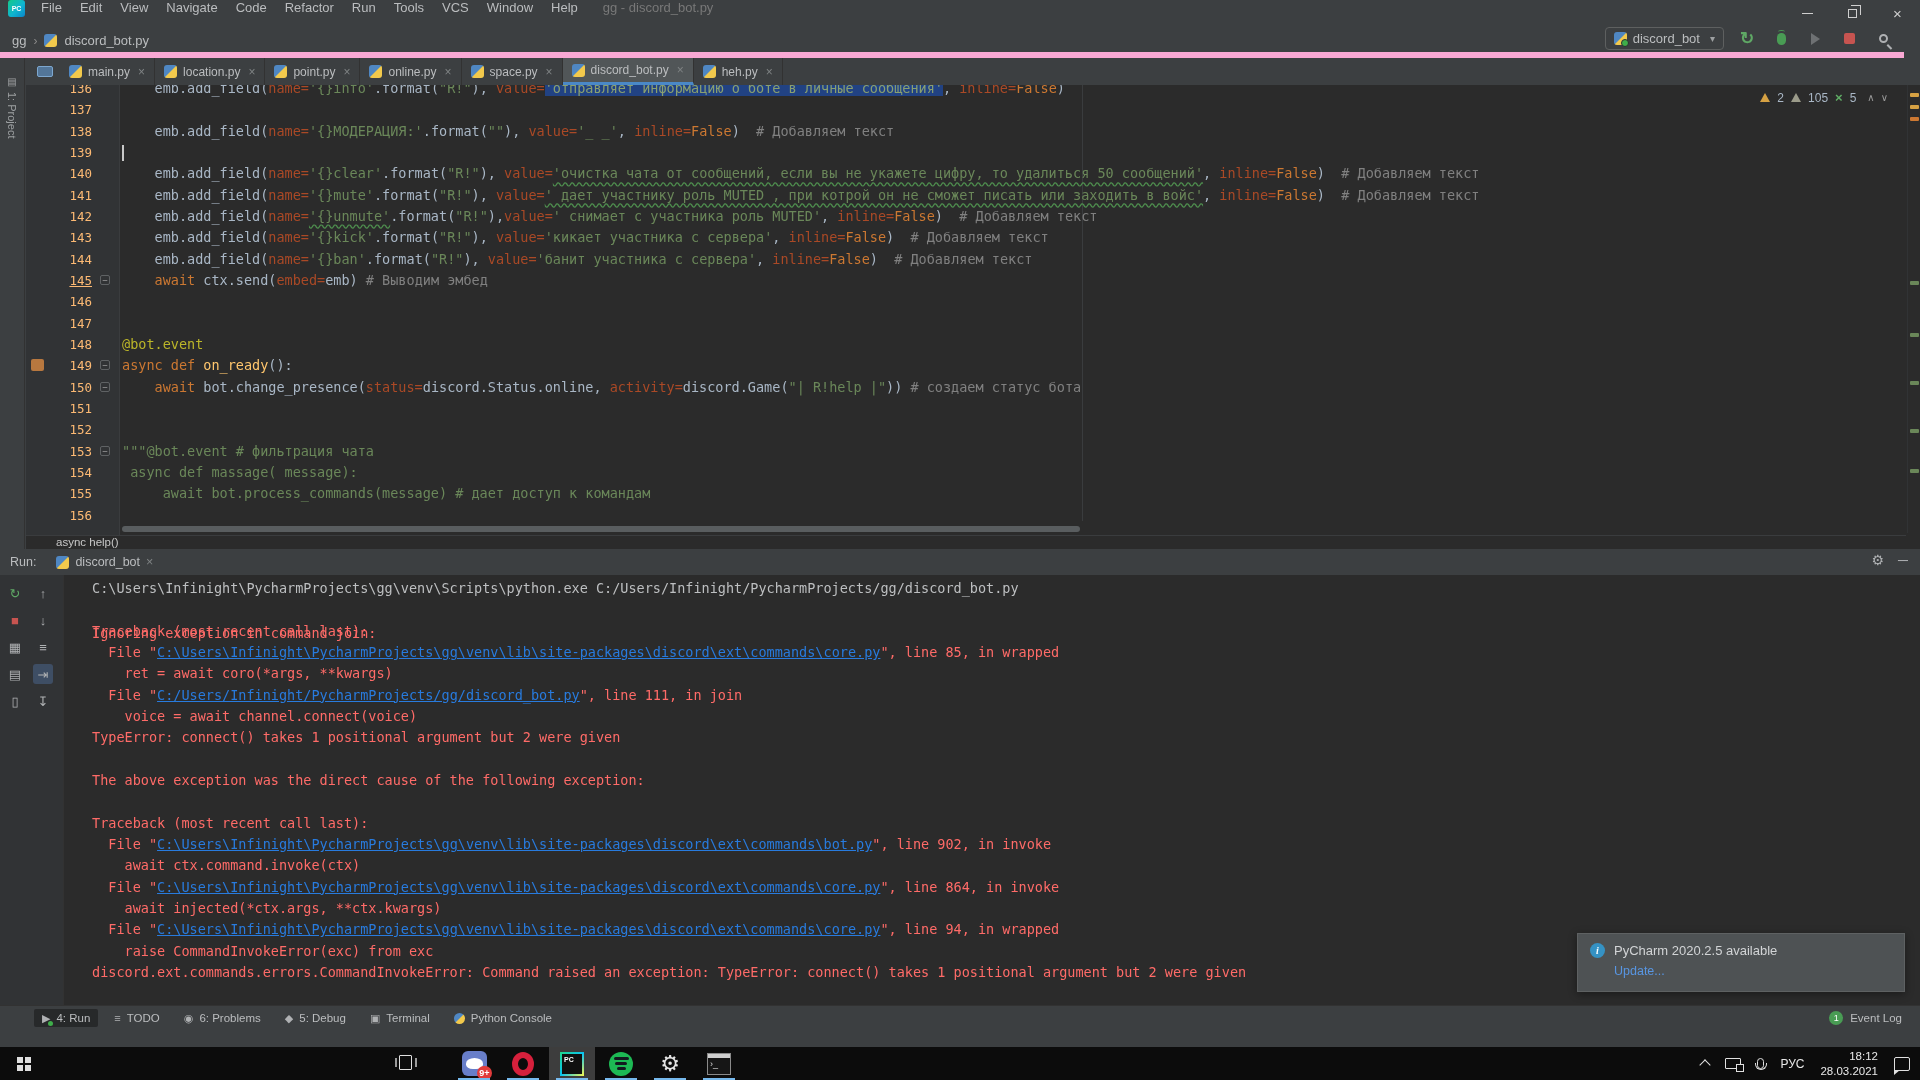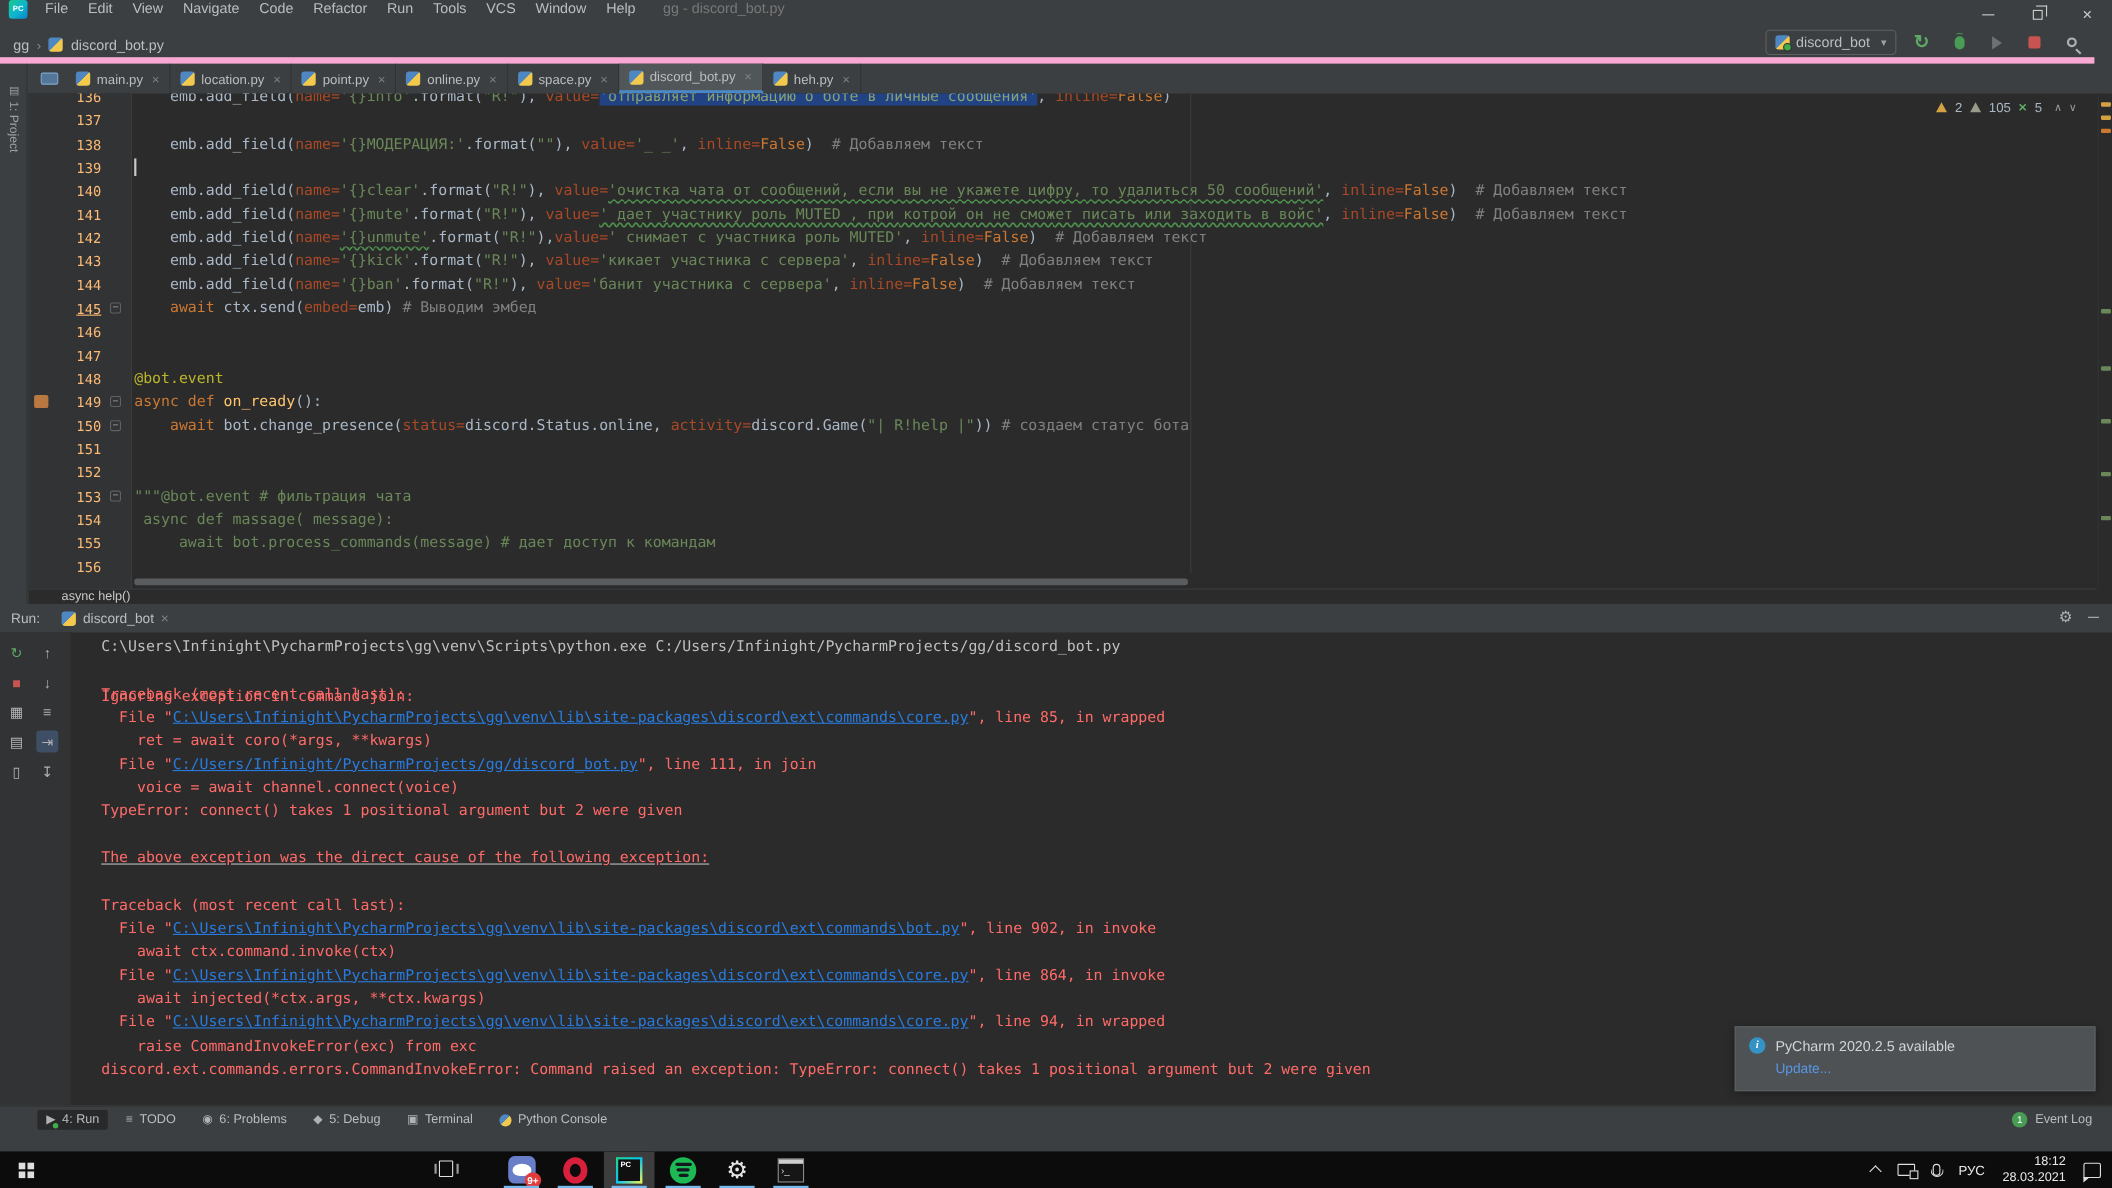--- a/index.html
+++ b/index.html
@@ -377,21 +377,21 @@
       <div class="console" id="console">
           <div class="console-line" style="top: 3px;"><span class="ck-t">C:\Users\Infinight\PycharmProjects\gg\venv\Scripts\python.exe C:/Users/Infinight/PycharmProjects/gg/discord_bot.py</span></div>
           <div class="console-line" style="top: 17px; margin-top: 31px;"><span class="ck-e">Ignoring exception in command join:</span></div>
           <div class="console-line" style="top: 45.66px;"><span class="ck-e">Traceback (most recent call last):</span></div>
           <div class="console-line" style="top: 66.99px;"><span class="ck-e">  File "</span><span class="ck-l">C:\Users\Infinight\PycharmProjects\gg\venv\lib\site-packages\discord\ext\commands\core.py</span><span class="ck-e">", line 85, in wrapped</span></div>
           <div class="console-line" style="top: 88.32px;"><span class="ck-e">    ret = await coro(*args, **kwargs)</span></div>
           <div class="console-line" style="top: 109.65px;"><span class="ck-e">  File "</span><span class="ck-l">C:/Users/Infinight/PycharmProjects/gg/discord_bot.py</span><span class="ck-e">", line 111, in join</span></div>
           <div class="console-line" style="top: 130.98px;"><span class="ck-e">    voice = await channel.connect(voice)</span></div>
           <div class="console-line" style="top: 152.31px;"><span class="ck-e">TypeError: connect() takes 1 positional argument but 2 were given</span></div>
           <div class="console-line" style="top: 173.64px;"></div>
-          <div class="console-line" style="top: 194.97px; text-decoration: underline;"><span class="ck-e">The above exception was the direct cause of the following exception:</span></div>
+          <div class="console-line" style="top: 194.97px;"><span class="ck-e">The above exception was the direct cause of the following exception:</span></div>
           <div class="console-line" style="top: 216.3px;"></div>
           <div class="console-line" style="top: 237.63px;"><span class="ck-e">Traceback (most recent call last):</span></div>
           <div class="console-line" style="top: 258.96px;"><span class="ck-e">  File "</span><span class="ck-l">C:\Users\Infinight\PycharmProjects\gg\venv\lib\site-packages\discord\ext\commands\bot.py</span><span class="ck-e">", line 902, in invoke</span></div>
           <div class="console-line" style="top: 280.29px;"><span class="ck-e">    await ctx.command.invoke(ctx)</span></div>
           <div class="console-line" style="top: 301.62px;"><span class="ck-e">  File "</span><span class="ck-l">C:\Users\Infinight\PycharmProjects\gg\venv\lib\site-packages\discord\ext\commands\core.py</span><span class="ck-e">", line 864, in invoke</span></div>
           <div class="console-line" style="top: 322.95px;"><span class="ck-e">    await injected(*ctx.args, **ctx.kwargs)</span></div>
           <div class="console-line" style="top: 344.28px;"><span class="ck-e">  File "</span><span class="ck-l">C:\Users\Infinight\PycharmProjects\gg\venv\lib\site-packages\discord\ext\commands\core.py</span><span class="ck-e">", line 94, in wrapped</span></div>
           <div class="console-line" style="top: 365.61px;"><span class="ck-e">    raise CommandInvokeError(exc) from exc</span></div>
           <div class="console-line" style="top: 386.94px;"><span class="ck-e">discord.ext.commands.errors.CommandInvokeError: Command raised an exception: TypeError: connect() takes 1 positional argument but 2 were given</span></div>
         </div>

